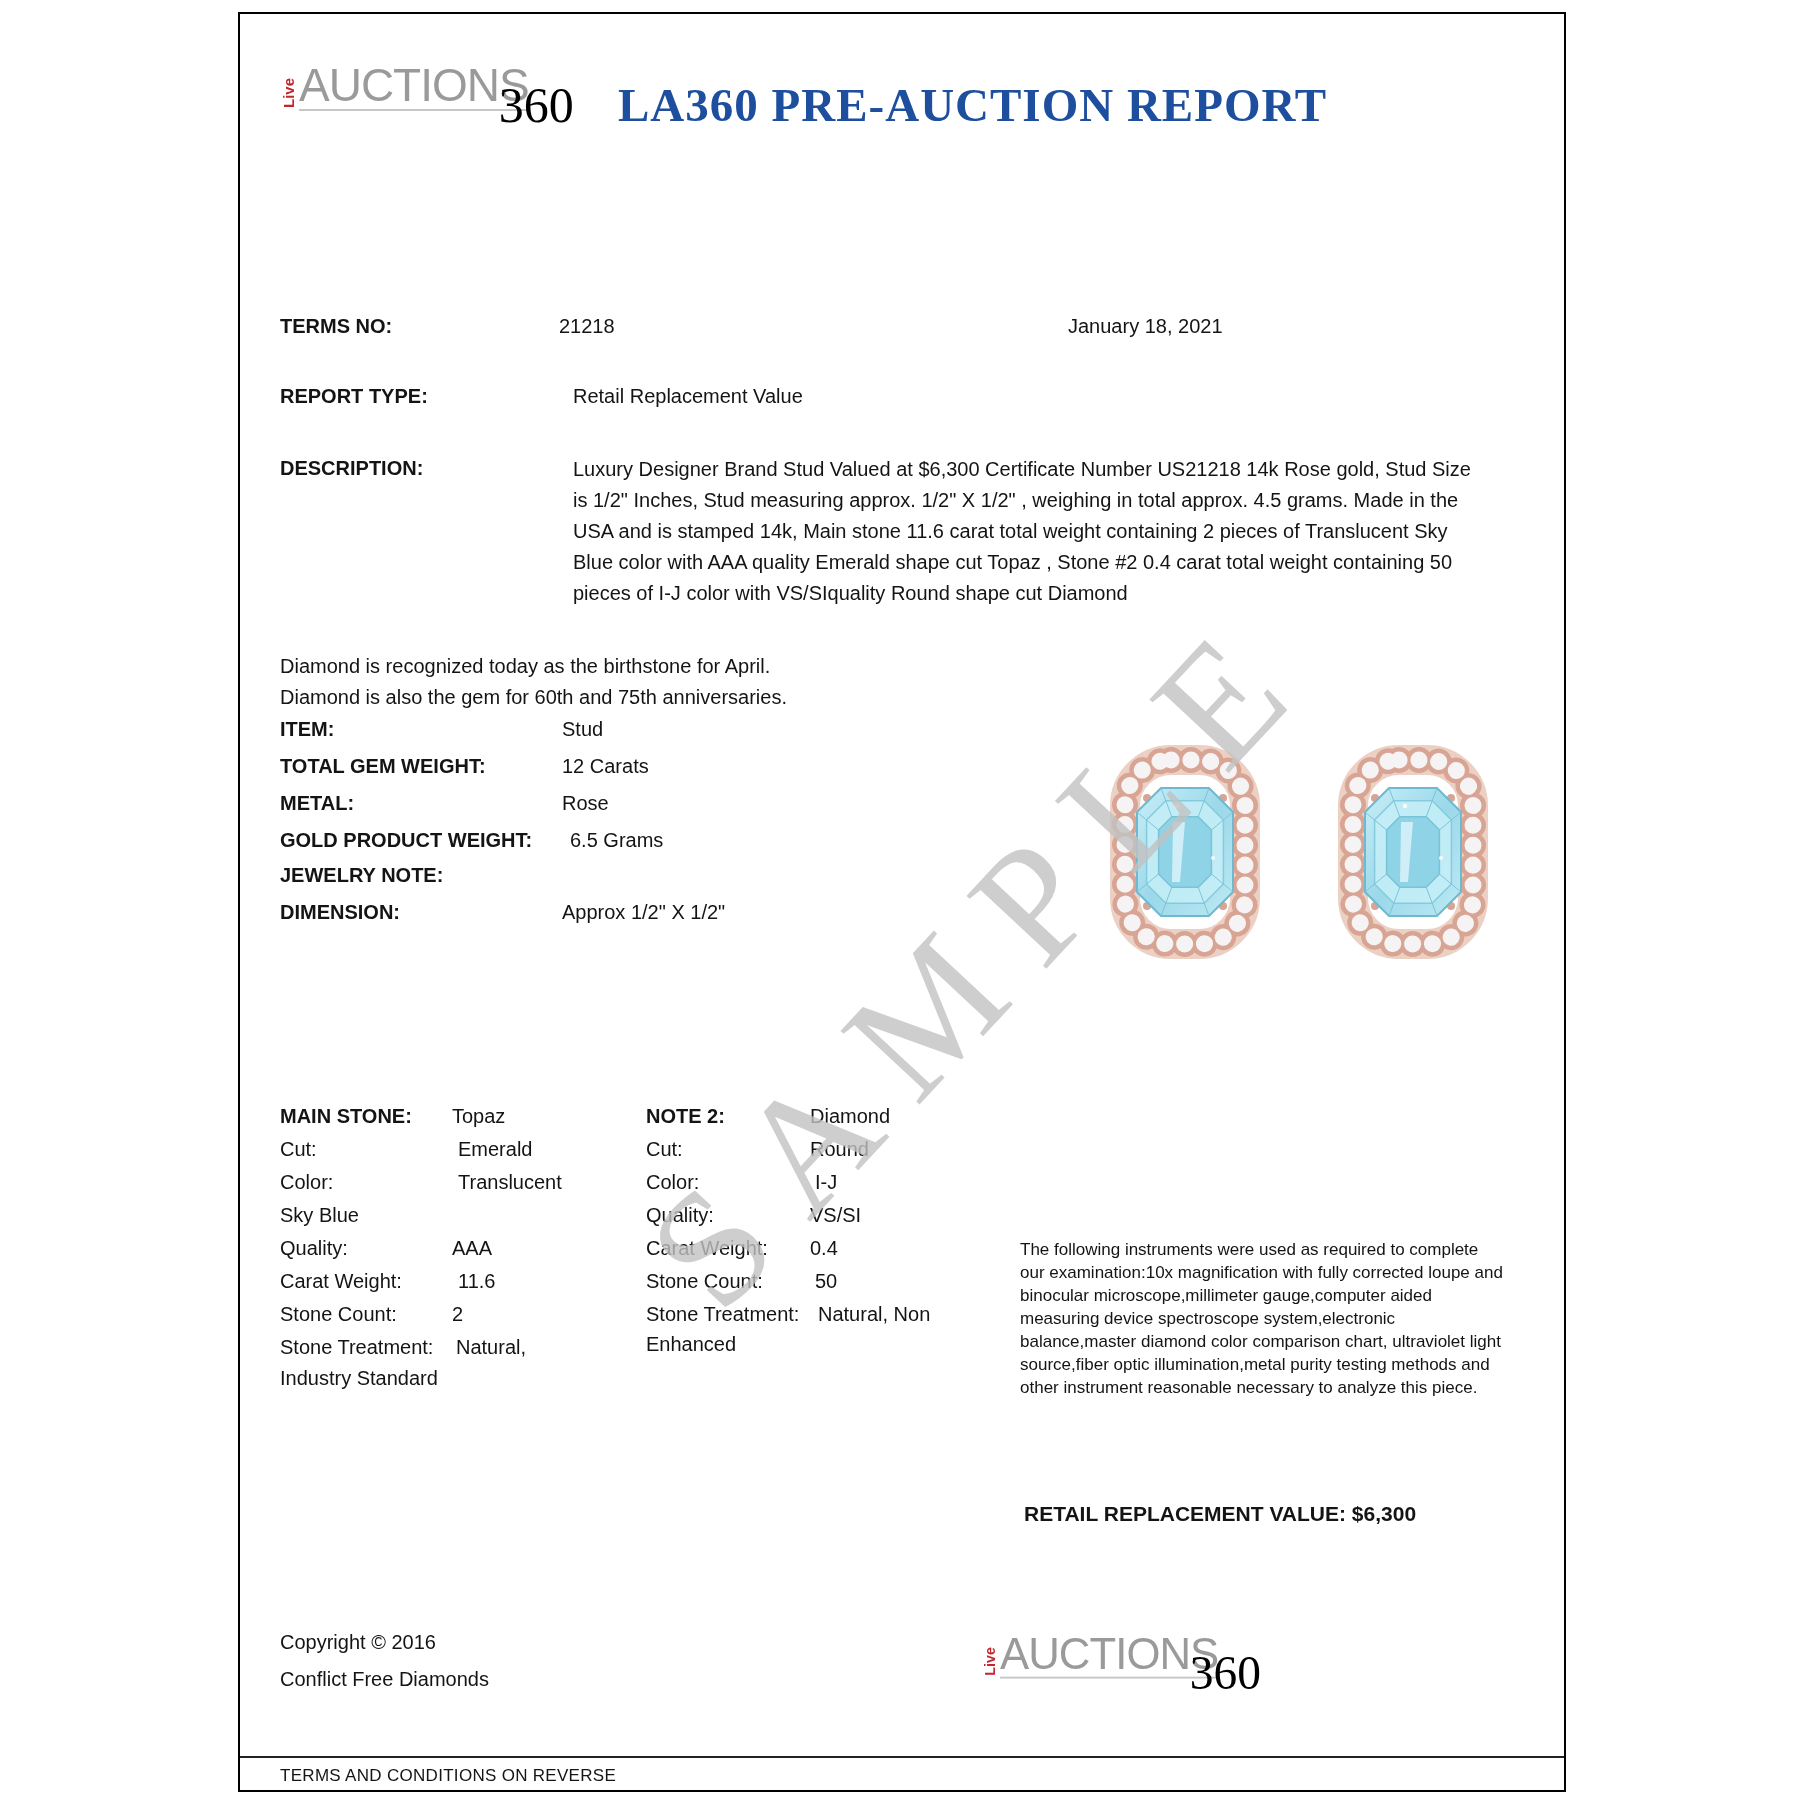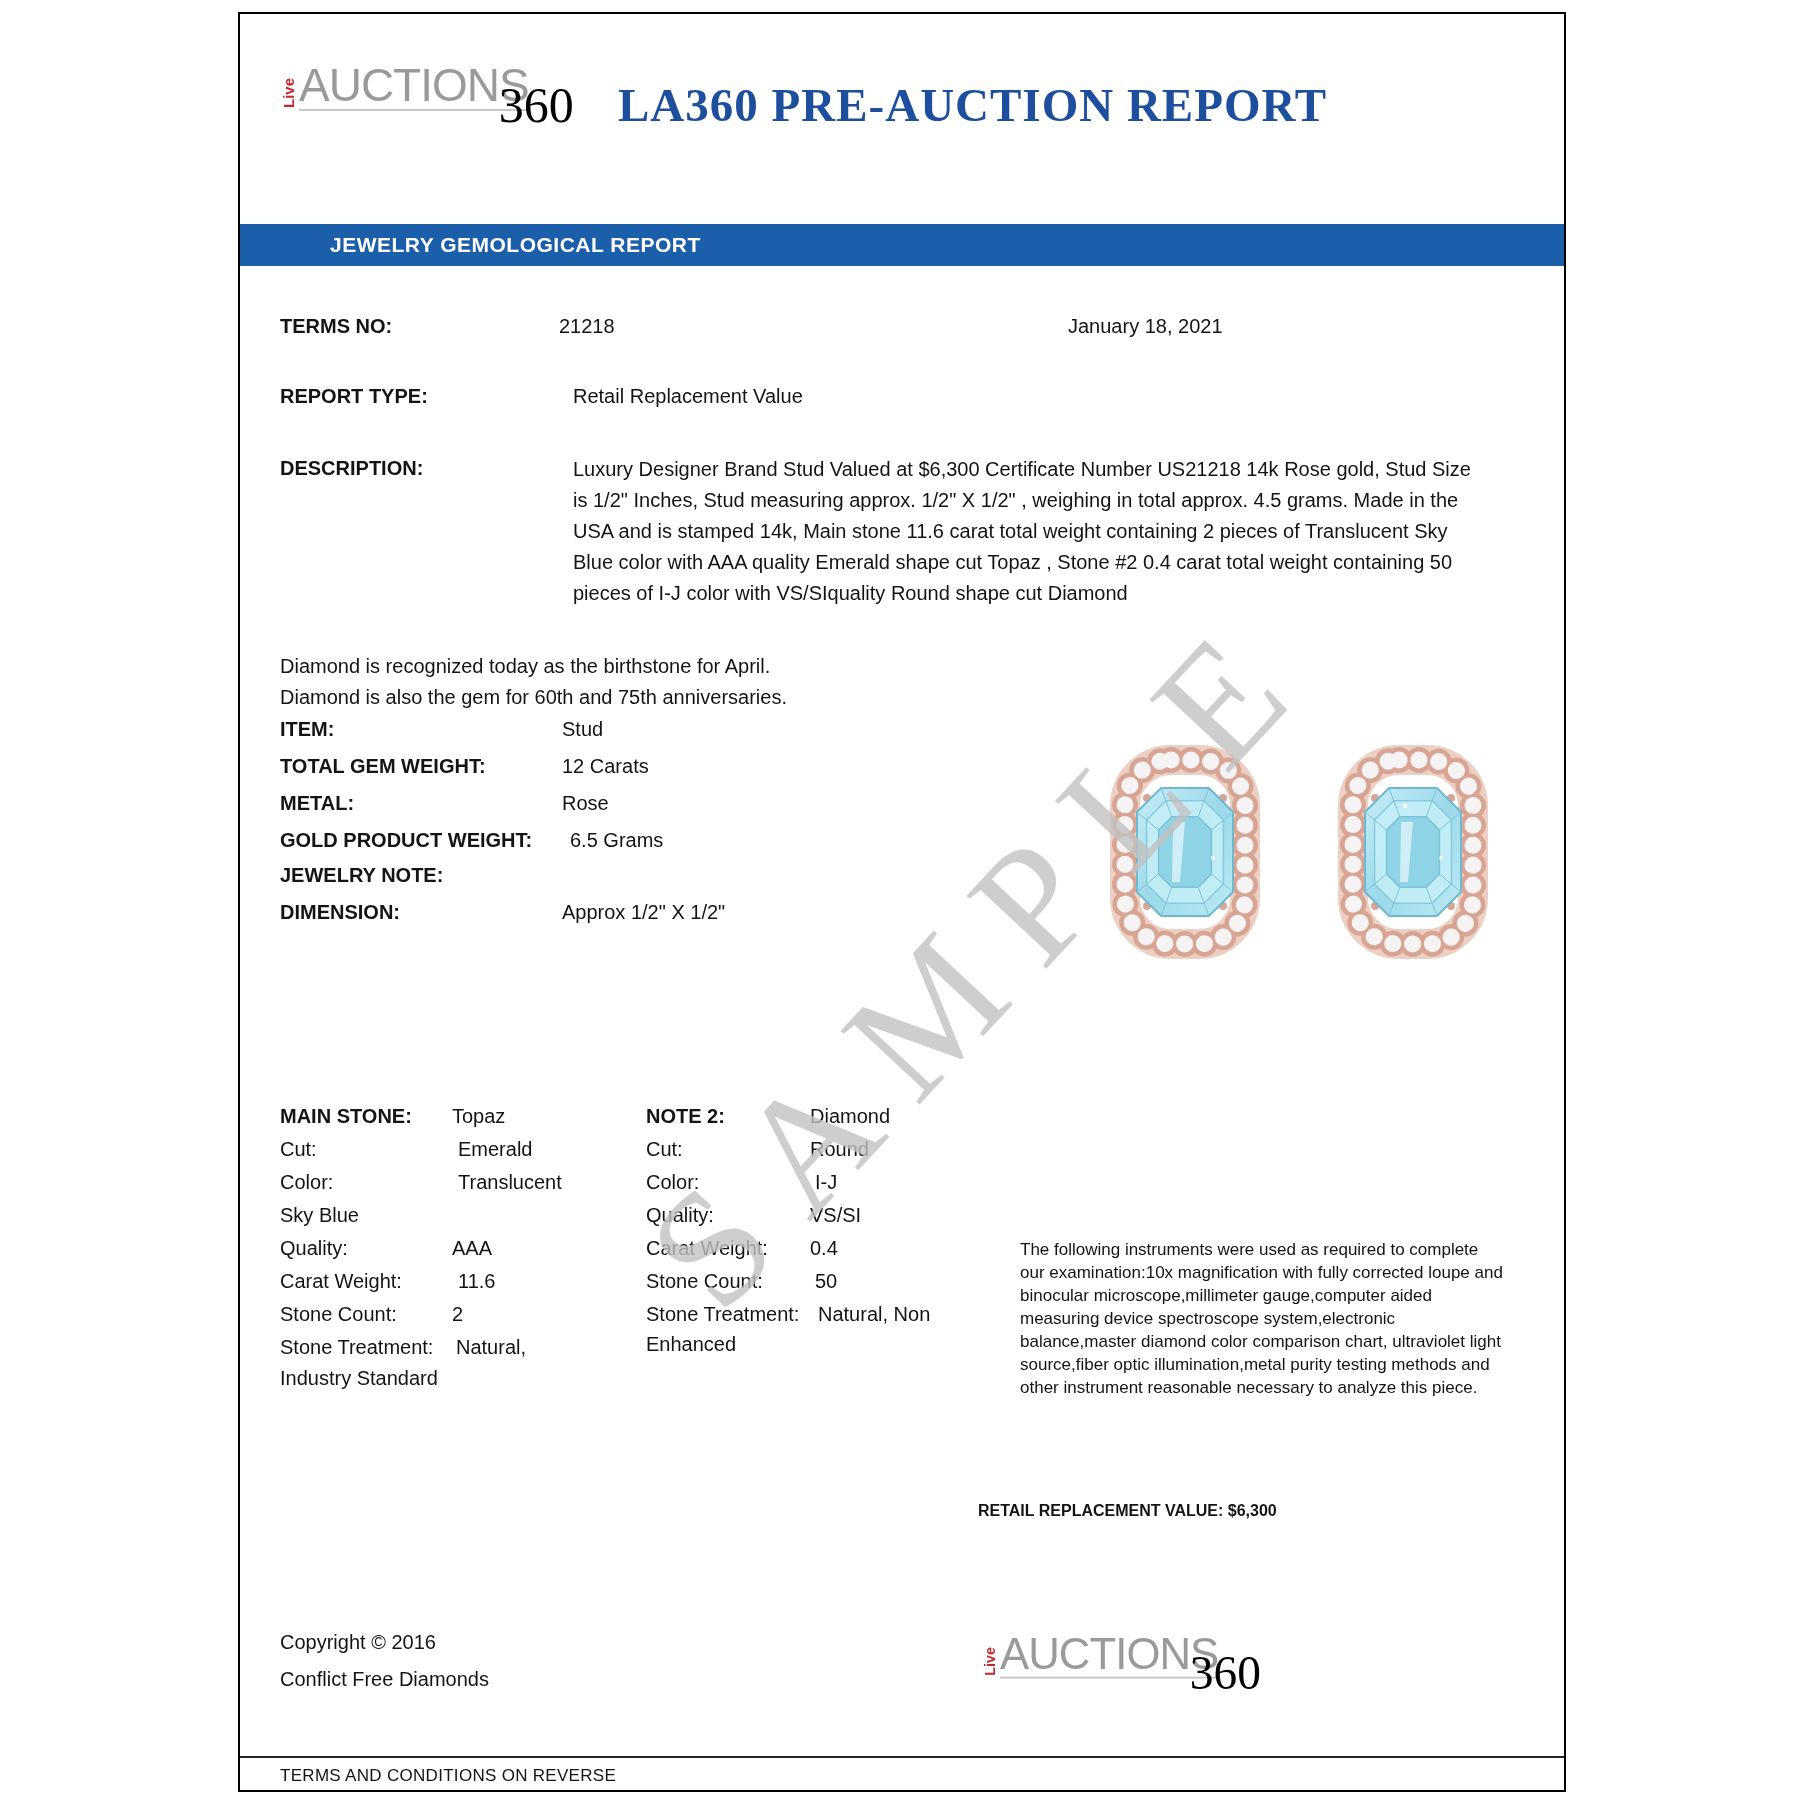--- a/index.html
+++ b/index.html
@@ -47,23 +47,20 @@
 <div class="frame">
 
   <div class="logo" style="left:40px; top:48px;">
     <span class="logo-live">Live</span>
     <span class="logo-auctions">AUCTIONS</span>
     <span class="logo-360">360</span>
   </div>
 
   <div class="doc-title">LA360 PRE-AUCTION REPORT</div>
 
-  <div class="banner">
-    <span>JEWELRY GEMOLOGICAL REPORT</span>
-  </div>
 
   <span class="abs t b" style="left:40px; top:300px;">TERMS NO:</span>
   <span class="abs t" style="left:319px; top:300px;">21218</span>
   <span class="abs t" style="left:828px; top:300px;">January 18, 2021</span>
 
   <span class="abs t b" style="left:40px; top:370px;">REPORT TYPE:</span>
   <span class="abs t" style="left:333px; top:370px;">Retail Replacement Value</span>
 
   <span class="abs t b" style="left:40px; top:442px;">DESCRIPTION:</span>
   <div class="para" style="left:333px; top:440px; width:900px;">Luxury Designer Brand Stud Valued at $6,300 Certificate Number US21218 14k Rose gold, Stud Size is 1/2" Inches, Stud measuring approx. 1/2" X 1/2" , weighing in total approx. 4.5 grams. Made in the USA and is stamped 14k, Main stone 11.6 carat total weight containing 2 pieces of Translucent Sky Blue color with AAA quality Emerald shape cut Topaz , Stone #2 0.4 carat total weight containing 50 pieces of I-J color with VS/SIquality Round shape cut Diamond</div>
@@ -175,21 +172,21 @@
   <span class="abs t" style="left:570px; top:1189px;">VS/SI</span>
   <span class="abs t" style="left:406px; top:1222px;">Carat Weight:</span>
   <span class="abs t" style="left:570px; top:1222px;">0.4</span>
   <span class="abs t" style="left:406px; top:1255px;">Stone Count:</span>
   <span class="abs t" style="left:575px; top:1255px;">50</span>
   <span class="abs t" style="left:406px; top:1288px;">Stone Treatment:</span>
   <span class="abs t" style="left:578px; top:1288px;">Natural, Non</span>
   <span class="abs t" style="left:406px; top:1318px;">Enhanced</span>
 
   <div class="rc-para" style="top:1224px;">The following instruments were used as required to complete our examination:10x magnification with fully corrected loupe and binocular microscope,millimeter gauge,computer aided measuring device spectroscope system,electronic balance,master diamond color comparison chart, ultraviolet light source,fiber optic illumination,metal purity testing methods and other instrument reasonable necessary to analyze this piece.</div>
-  <div class="abs b" style="left:738px; top:1488px; font-size:16px;">RETAIL REPLACEMENT VALUE: $6,300</div>
+  <div class="abs b" style="left:784px; top:1488px; font-size:21px;">RETAIL REPLACEMENT VALUE: $6,300</div>
 
   <div class="abs t" style="left:40px; top:1616px;">Copyright © 2016</div>
   <div class="abs t" style="left:40px; top:1653px;">Conflict Free Diamonds</div>
 
   <div class="logo bottom" style="left:742px; top:1618px;">
     <span class="logo-live">Live</span>
     <span class="logo-auctions">AUCTIONS</span>
     <span class="logo-360">360</span>
   </div>
 

